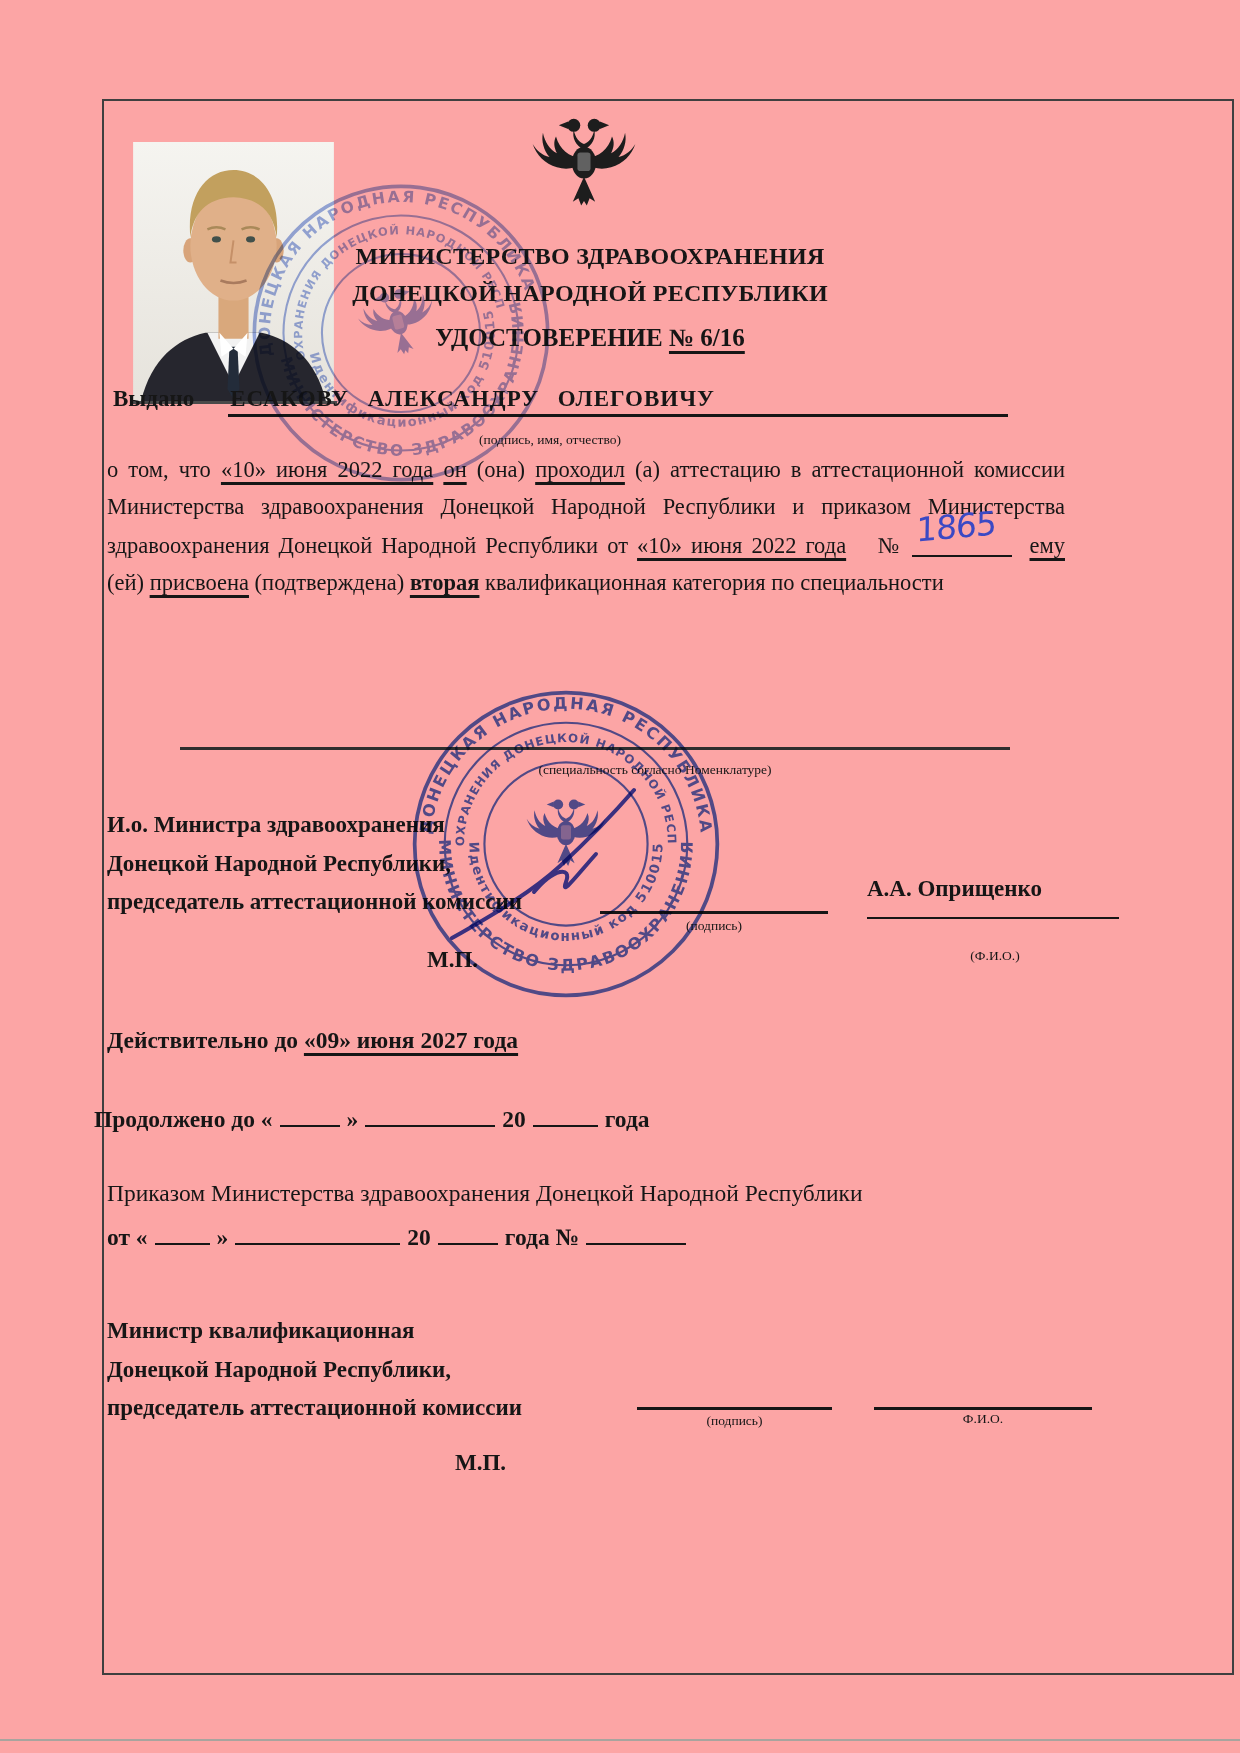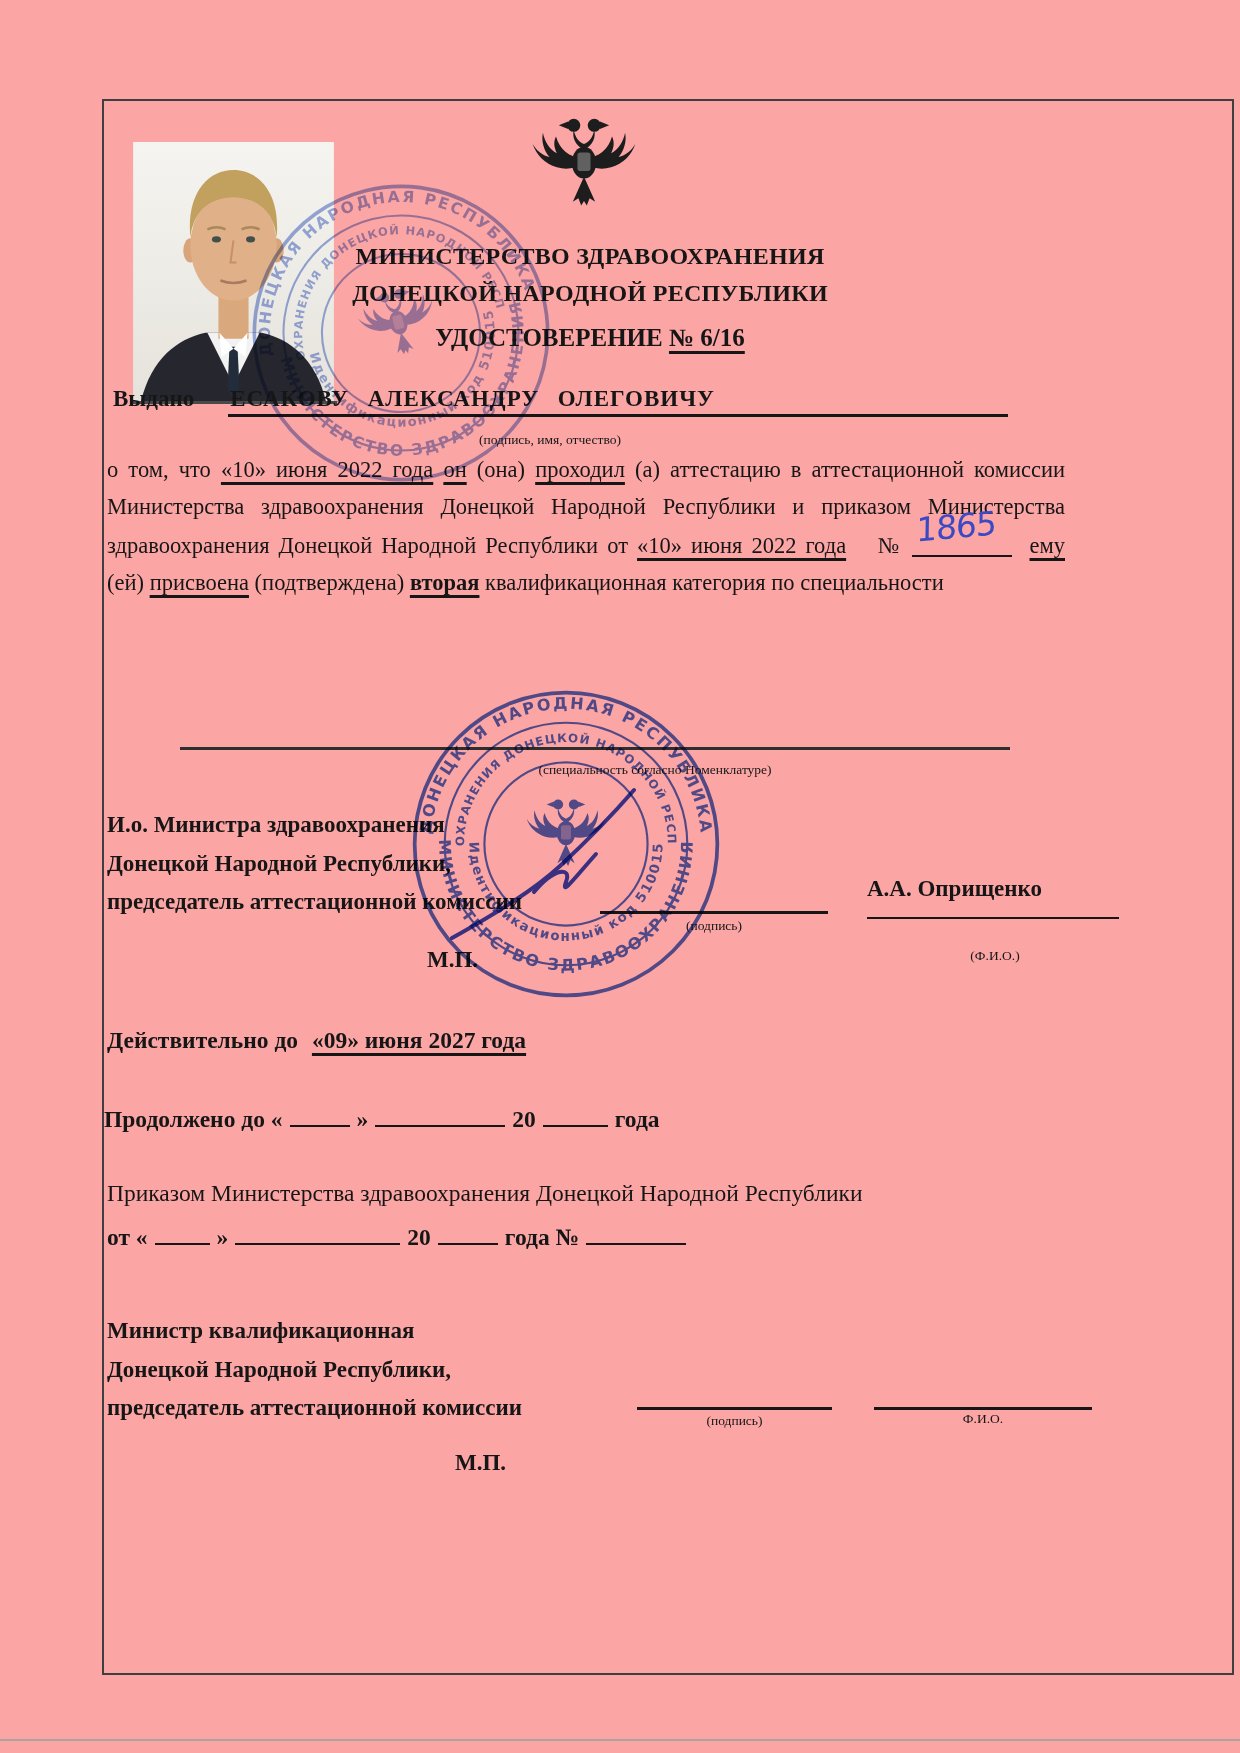--- a/index.html
+++ b/index.html
@@ -64,22 +64,22 @@
   .stamp circle { stroke:var(--stamp-color); fill:none; }
   .stamp text { fill:var(--stamp-color); font-family:"DejaVu Sans",sans-serif; font-weight:bold; }
   .stamp use { color:var(--stamp-color); }
   .st-outer { font-size:15px; letter-spacing:2px; }
   .st-mid   { font-size:11px; letter-spacing:1px; }
   .st-inner { font-size:12.5px; letter-spacing:1.5px; }
   #sign-stroke { position:absolute; left:438px; top:762px; width:245px; height:190px; mix-blend-mode:multiply; }
   #sign-stroke path { stroke:var(--ink-color); stroke-width:4; fill:none; stroke-linecap:round; }
   
   .valid-row { position:absolute; left:107px; top:1027px; font-size:23.5px; font-weight:bold; }
-  .valid-row .date { margin-left:8px; }
-  .ext-row   { position:absolute; left:104px; top:1103px; font-size:23.5px; font-weight:bold; }
+  .valid-row .date { margin-left:0; }
+  .ext-row   { position:absolute; left:94px; top:1103px; font-size:23.5px; font-weight:bold; }
   .order1    { position:absolute; left:107px; top:1180px; font-size:23.5px; font-weight:normal; }
   .order2    { position:absolute; left:107px; top:1221px; font-size:23.5px; font-weight:bold; }
   .blank { display:inline-block; border-bottom:2.5px solid #161616; height:.95em; vertical-align:baseline; margin:0 7px; }
   .w55{width:55px} .w60{width:60px} .w65{width:65px} .w100{width:100px}
   .w130{width:130px} .w165{width:165px}
   #sig2-line1 { left:637px; top:1407px; width:195px; }
   #sig2-cap1  { position:absolute; left:637px; top:1413px; width:195px; text-align:center; }
   #sig2-line2 { left:874px; top:1407px; width:218px; }
   #sig2-cap2  { position:absolute; left:874px; top:1411px; width:218px; text-align:center; }
   .bottom-rule { position:absolute; left:0; top:1739px; width:1240px; height:2px; background:#a8a49e; }

